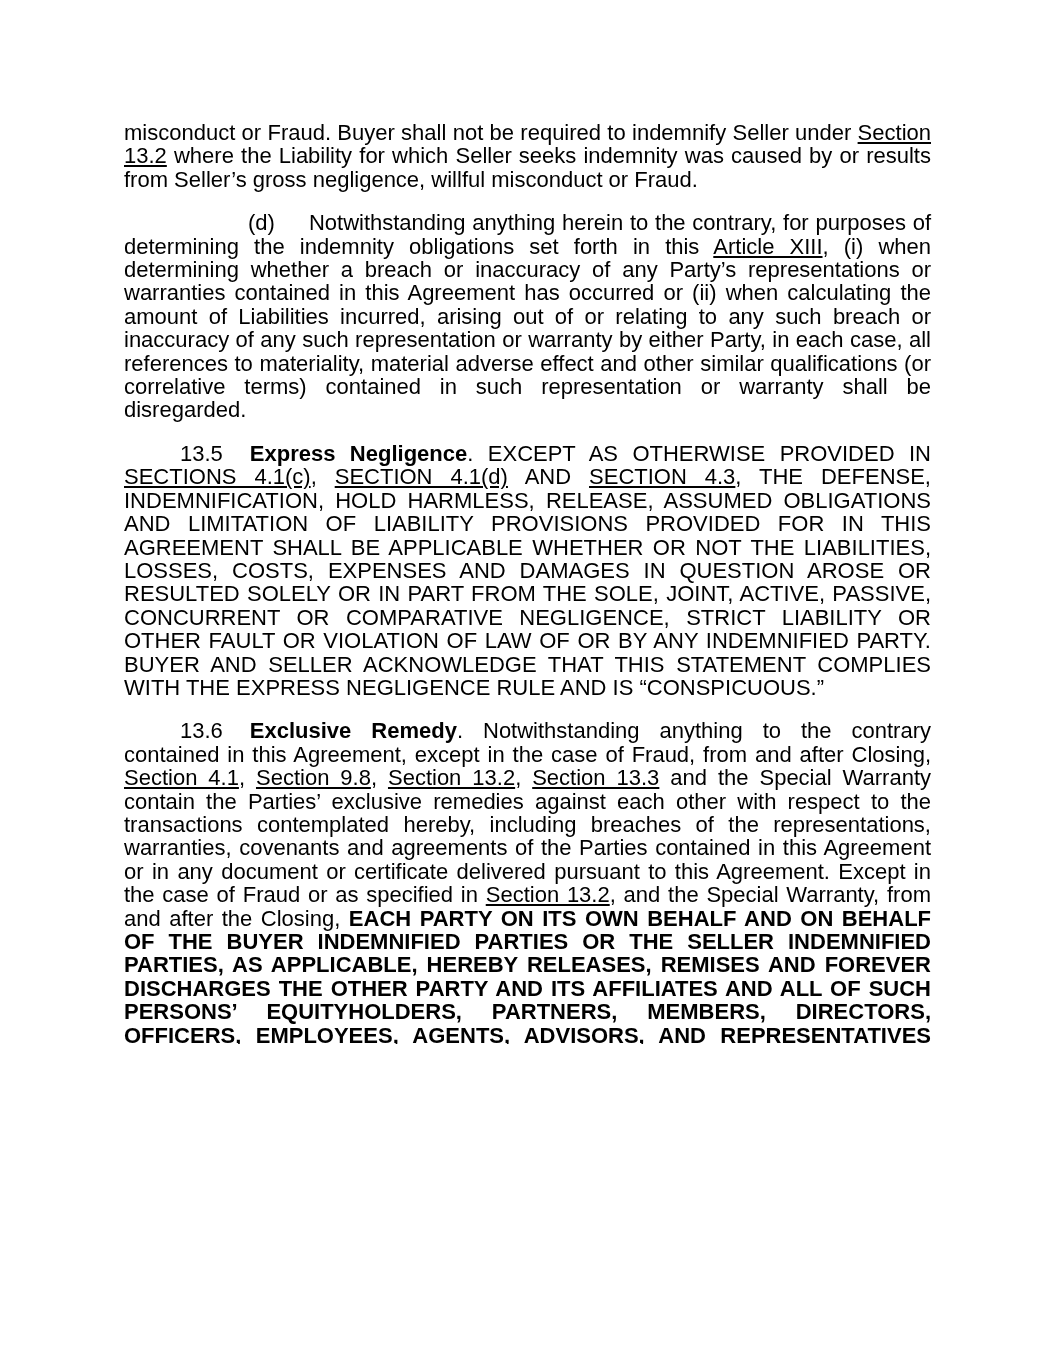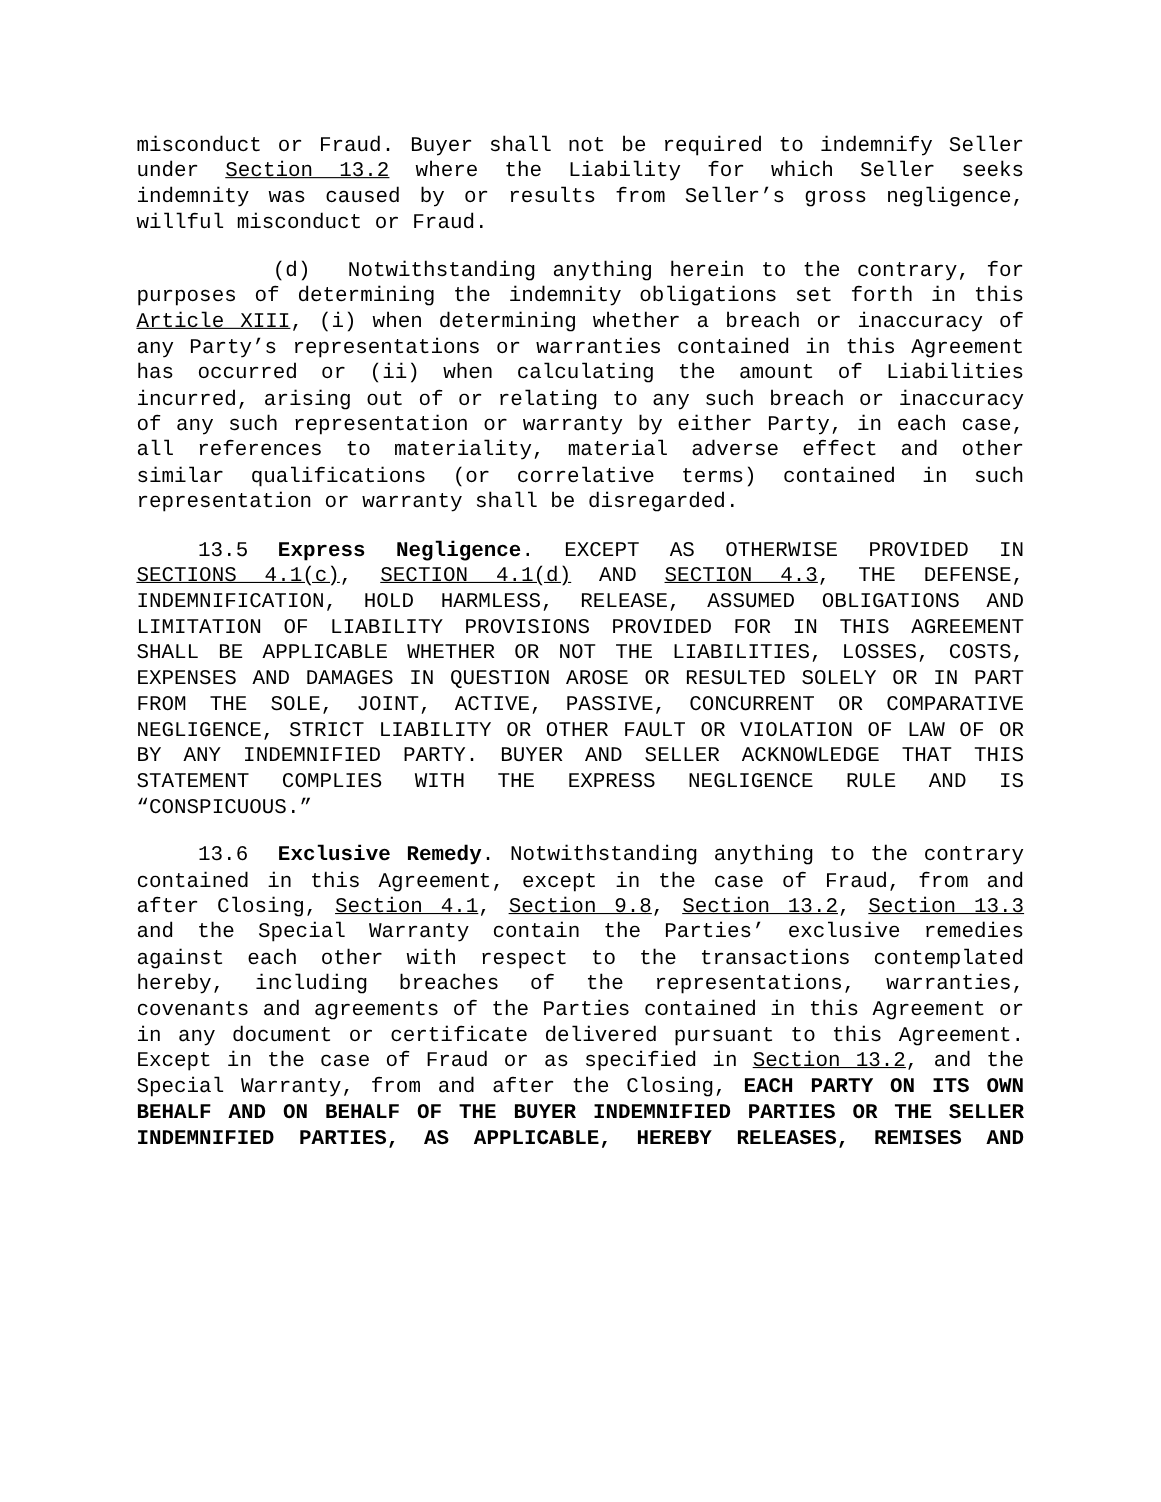--- a/index.html
+++ b/index.html
@@ -6,22 +6,22 @@
     margin: 0;
     padding: 0;
     background: #ffffff;
   }
   .page {
     position: relative;
     width: 1055px;
     height: 1044px;
     background: #ffffff;
     color: #000000;
-    font-family: Liberation Mono, monospace;
-    font-size: 19px;
+    font-family: Liberation Sans, sans-serif;
+    font-size: 22px;
     line-height: 23.4px;
     overflow: hidden;
   }
   .content {
     position: absolute;
     left: 124px;
     top: 121px;
     width: 807px;
   }
   p.para {

